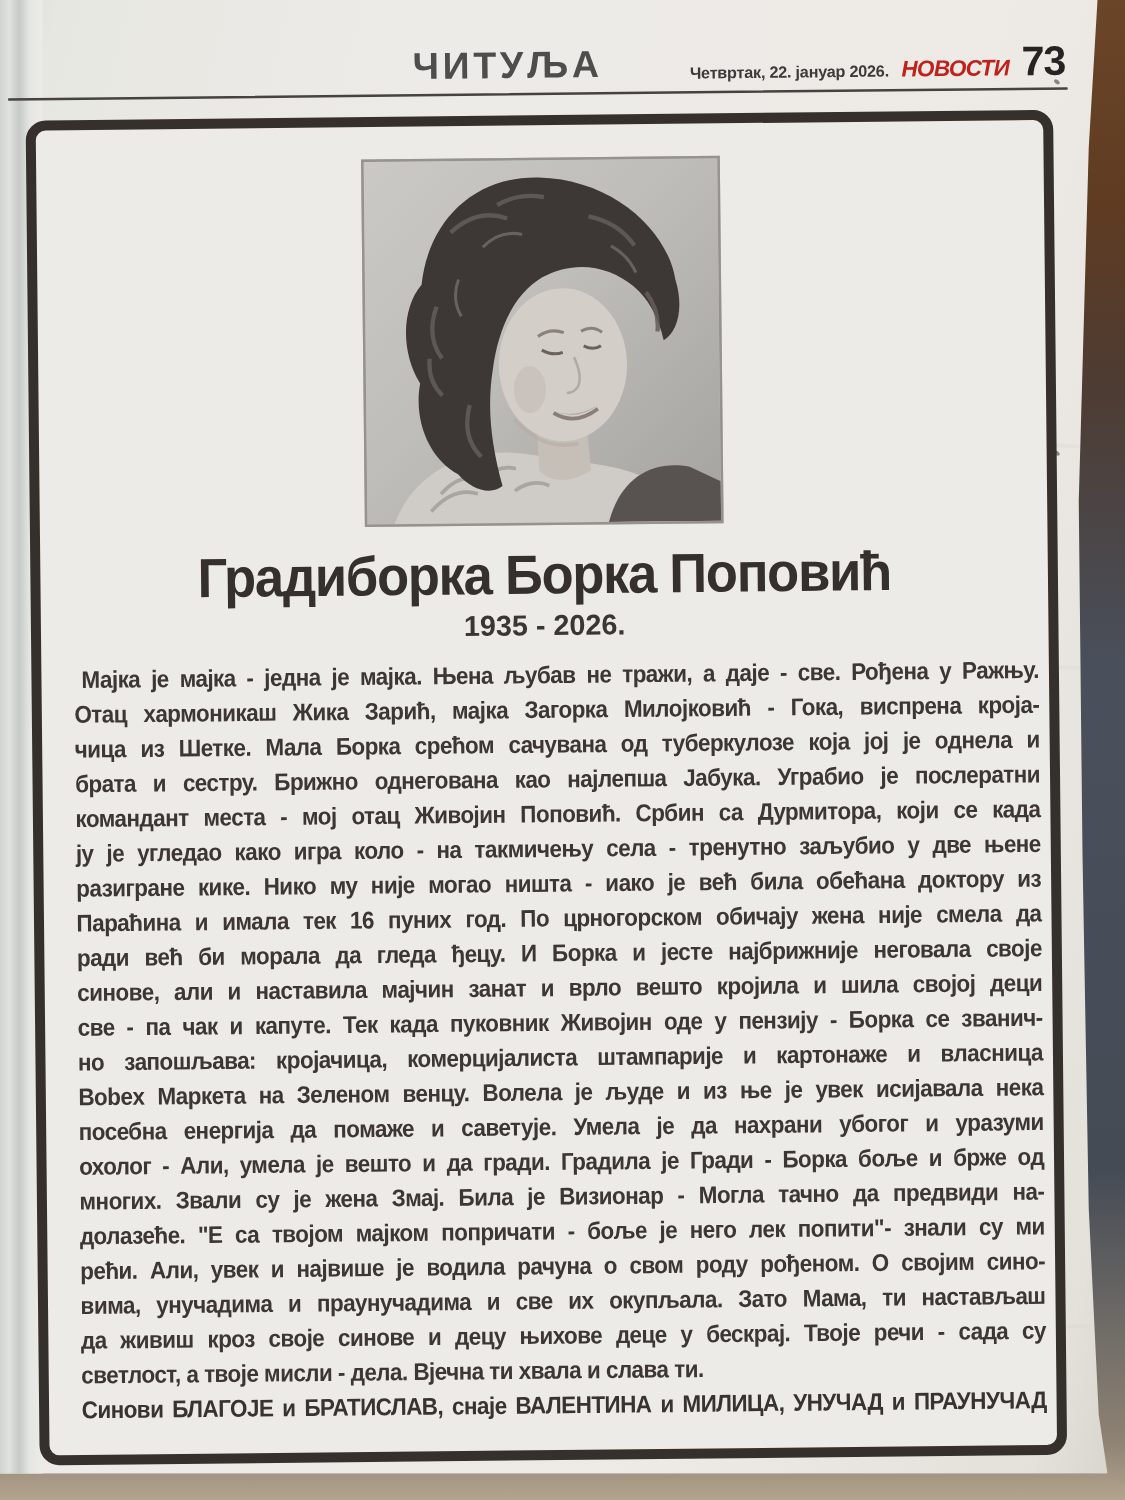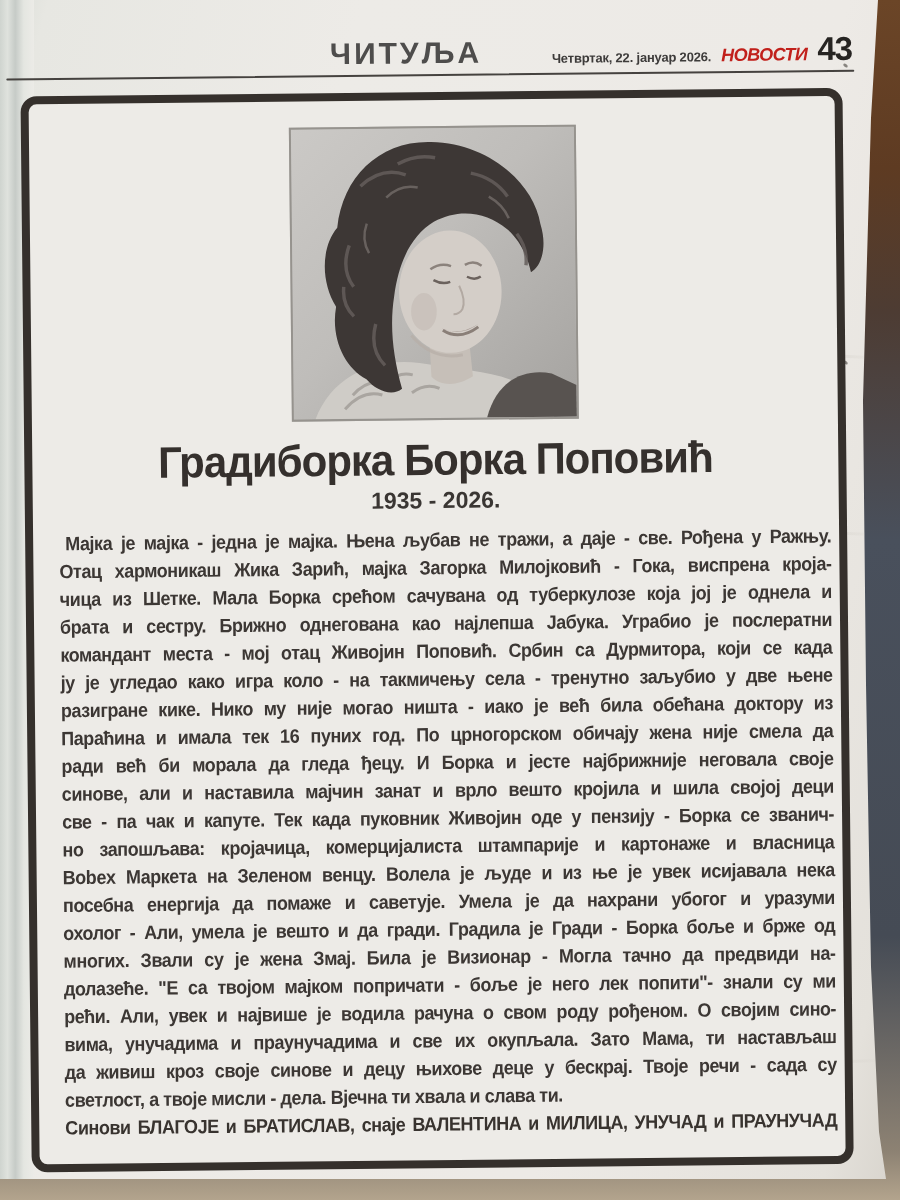--- a/index.html
+++ b/index.html
@@ -68,21 +68,21 @@
   <div class="speck" style="left:838px; top:199px;"></div>
   <div class="speck" style="left:843px; top:361px;"></div>
 
   <div class="tilt">
 
     <div class="hdr">
       <div class="section-title">ЧИТУЉА</div>
       <div class="hdr-right">
         <span class="issue-date">Четвртак, 22. јануар 2026.</span>
         <span class="brand">НОВОСТИ</span>
-        <span class="pagenum">43</span>
+        <span class="pagenum">73</span>
       </div>
       <div class="hdr-rule"></div>
     </div>
 
     <div class="frame">
 
       <div class="photo" aria-label="black-and-white portrait photo of the deceased">
         <svg viewBox="0 0 287 294" xmlns="http://www.w3.org/2000/svg">
           <defs>
             <linearGradient id="pbg" x1="0" y1="0" x2="1" y2="1">

